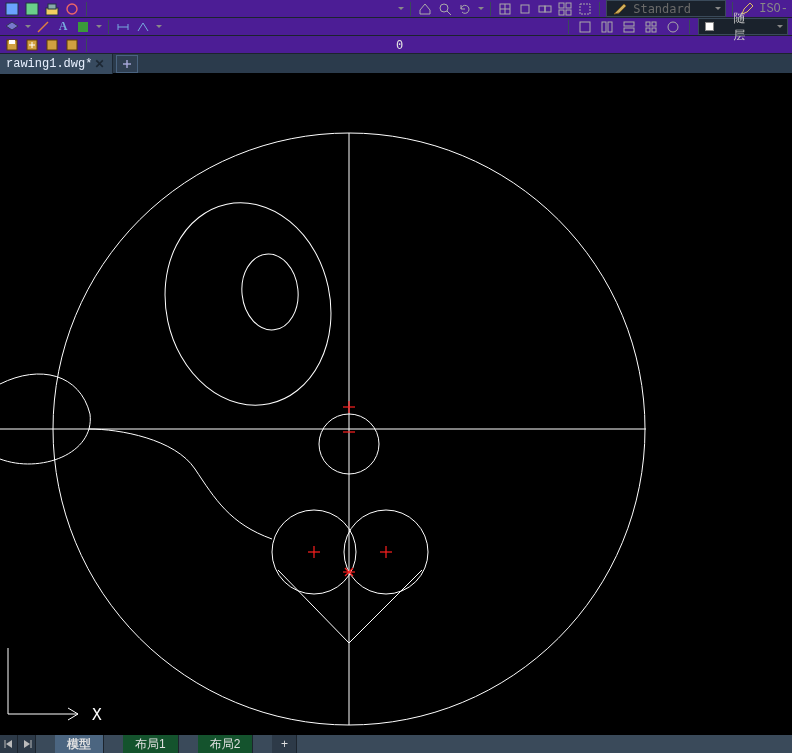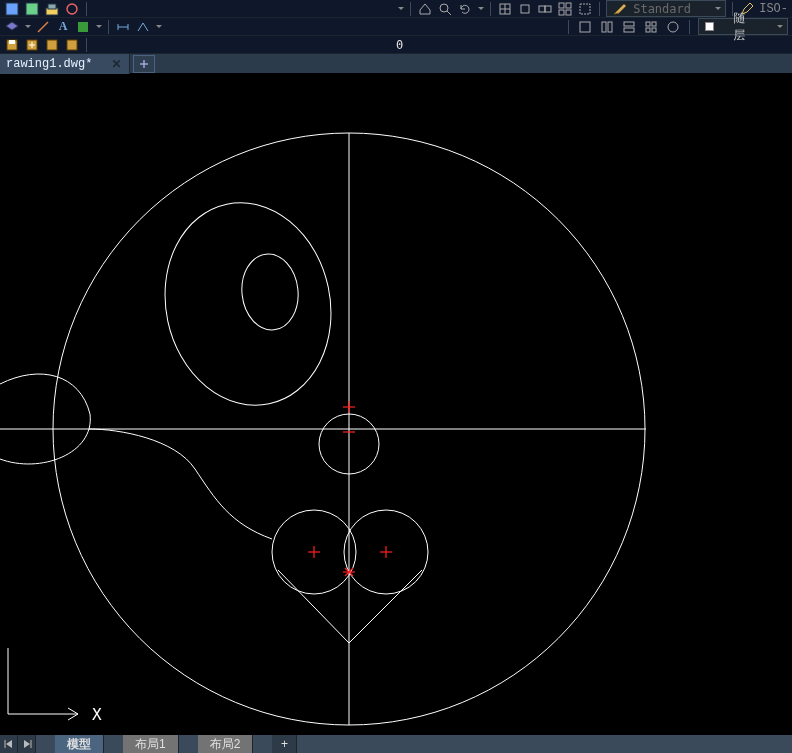--- a/index.html
+++ b/index.html
@@ -6,21 +6,21 @@
   html, body {
     width: 792px; height: 753px; overflow: hidden;
     font-family: "SimSun", "Microsoft YaHei", sans-serif;
     font-size: 12px;
     background: #27303b;
     color: #c8c8c8;
     user-select: none;
   }
   
   .topbars {
-    background: #0f172a;
+    background: #4c1d95;
   }
   .tbrow {
     display: flex; align-items: center;
     height: 18px;
     padding: 0 4px;
     gap: 4px;
     border-bottom: 1px solid #1c242d;
   }
   .tb-icon {
     width: 16px; height: 16px;
@@ -66,21 +66,21 @@
     background:#2b3b4c;
     border-bottom:1px solid #000;
   }
   .filetab {
     display:flex; align-items:center;
     height:20px;
     padding:0 6px;
     background:#374a5f;
     color:#e8f0ff;
     font-family:"Courier New", monospace;
-    gap:17px;
+    gap:0;
     border-right:1px solid #1c2733;
   }
   .filetab .close {
     font-family: sans-serif; color:#1c2733; font-weight:bold;
     width:14px; text-align:center;
   }
   .newtab {
     width:22px; height:18px; margin-left:3px;
     display:flex; align-items:center; justify-content:center;
     border:1px solid #4a6380;
@@ -114,21 +114,21 @@
     padding:0 12px;
     border-right:1px solid #1c242d;
     color:#e0e0e0;
     margin-left:19px;
   }
   .modeltab {
     background:#4b6580;
     font-weight:bold;
   }
   .layouttab {
-    background:#737373;
+    background:#14532d;
   }
   .plustab {
     background:#2d3a48;
     width:24px; justify-content:center;
   }
 </style>
 </head>
 <body>
 
 <div class="topbars">

